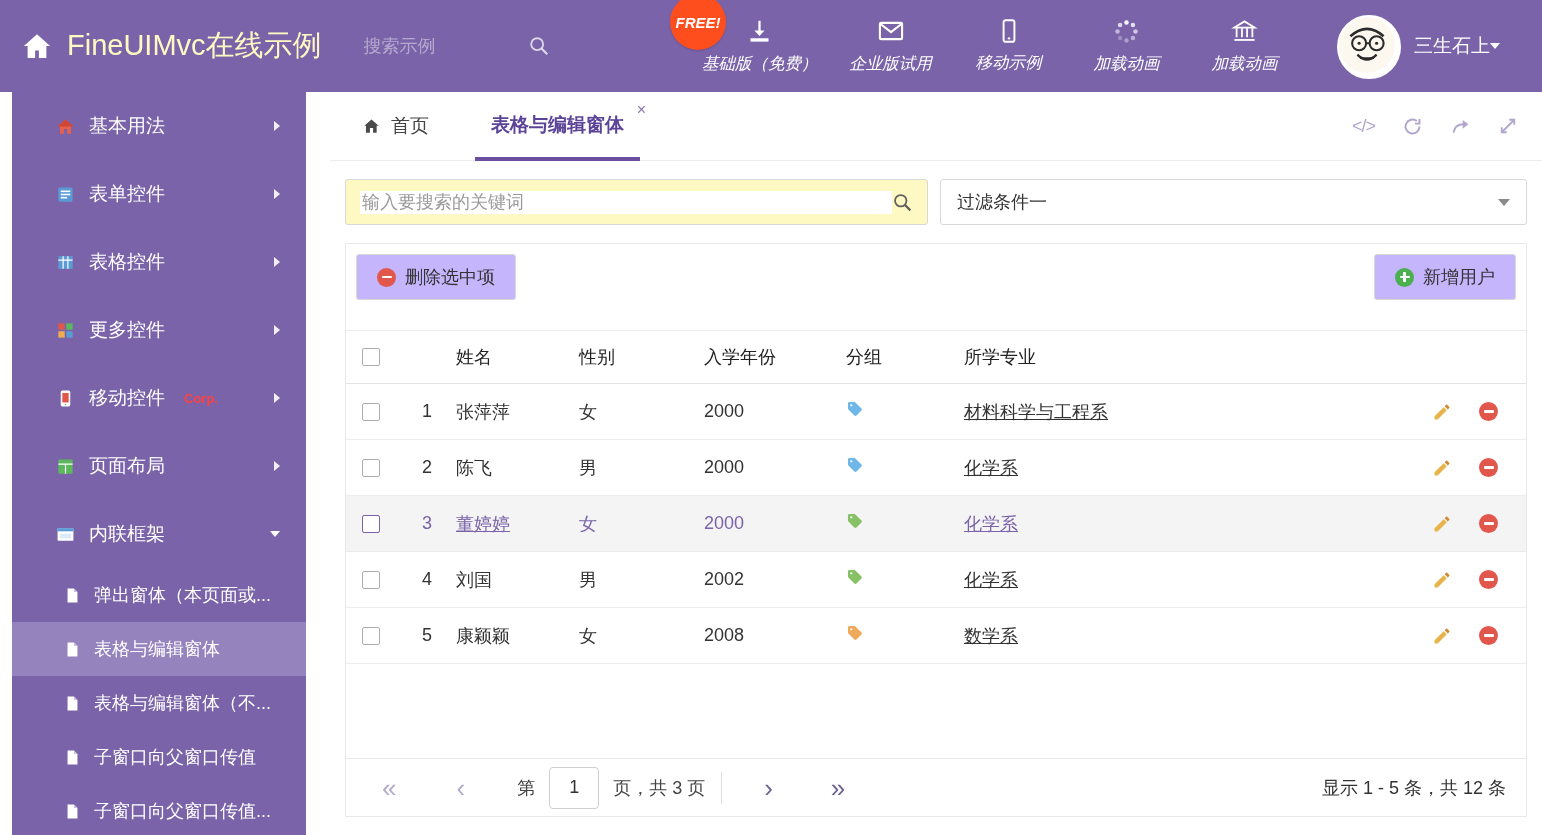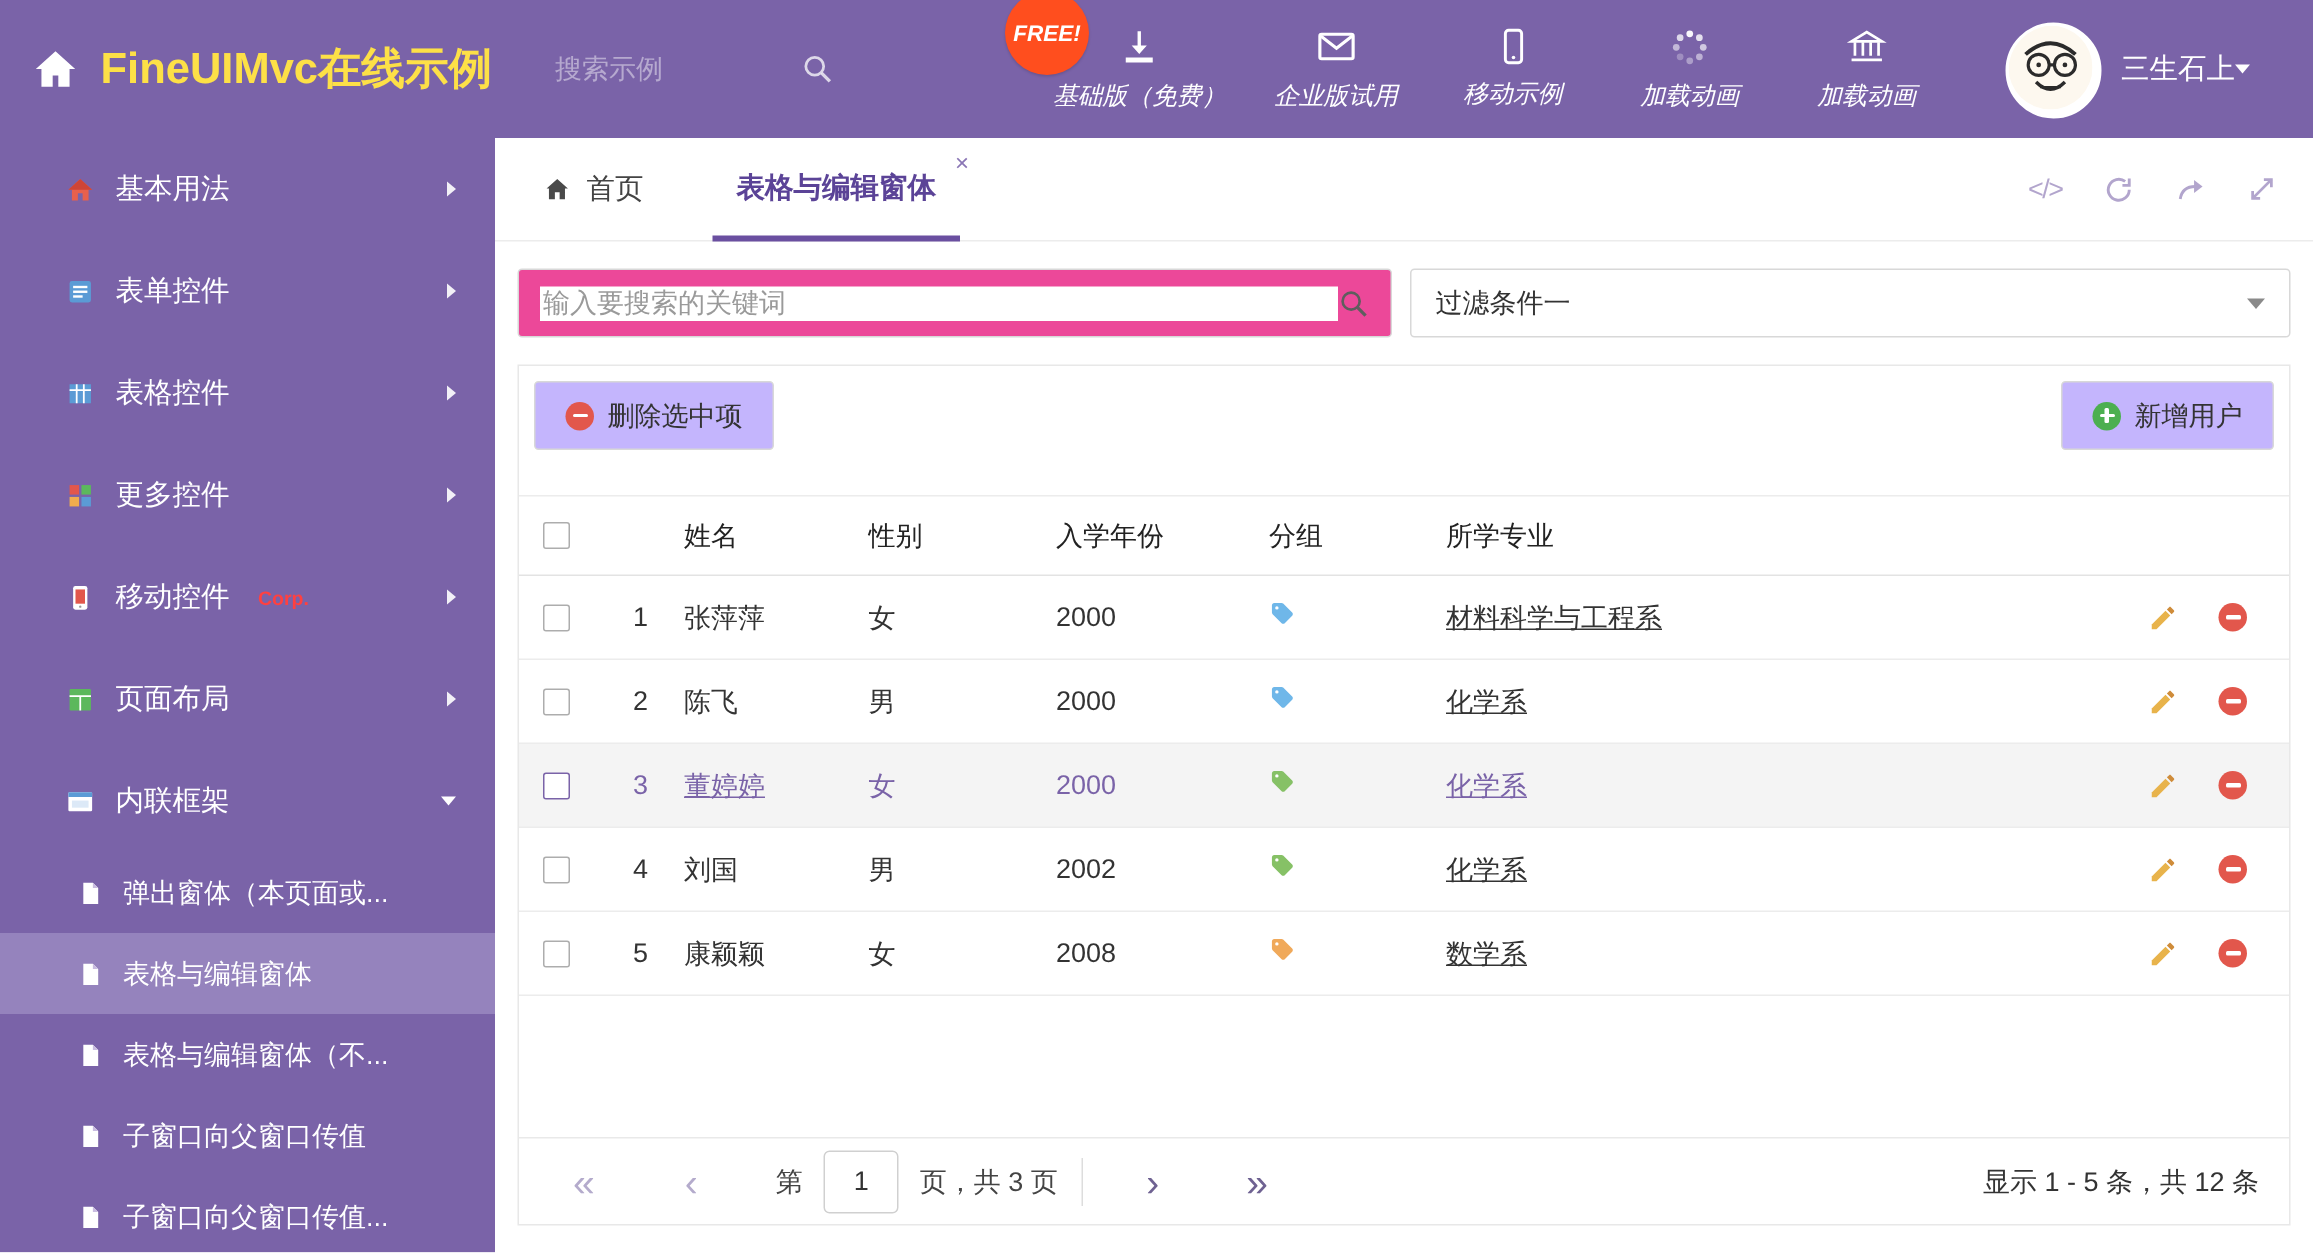--- a/index.html
+++ b/index.html
@@ -2,57 +2,57 @@
 <html><head>
 <meta charset="utf-8">
 <style>
   html,body{margin:0;padding:0;}
   body{font-family:"Liberation Sans","DejaVu Sans",sans-serif;background:#fff;}
   .app{position:relative;width:1542px;height:835px;overflow:hidden;background:#fff;}
 
   
   .header{position:absolute;left:0;top:0;width:1542px;height:92px;background:#7a63a8;display:flex;align-items:center;z-index:10;}
   .brand{display:flex;align-items:center;gap:15px;padding-left:22px;}
-  .brand-title{color:#fde047;font-size:29px;font-weight:bold;white-space:nowrap;}
+  .brand-title{color:#fef9c3;font-size:29px;font-weight:normal;white-space:nowrap;}
   .hsearch{margin-left:40px;display:flex;align-items:center;gap:12px;}
   .hsearch input{background:transparent;border:none;outline:none;color:rgba(255,255,255,.85);font-size:18px;width:150px;font-family:inherit;}
   .hsearch input::placeholder{color:rgba(255,255,255,.45);}
   .header-nav{position:absolute;left:688px;top:0;height:92px;display:flex;align-items:center;}
   .nav-item{display:flex;flex-direction:column;align-items:center;justify-content:center;gap:8px;color:#fff;padding:0 14px;min-width:90px;cursor:pointer;position:relative;height:92px;}
   .nav-item .nlabel{font-size:16.5px;white-space:nowrap;font-style:italic;}
   .free-badge{position:absolute;left:-18px;top:-6px;width:56px;height:56px;border-radius:50%;background:#ff4e1e;color:#fff;font-weight:bold;font-style:italic;font-size:15px;display:flex;align-items:center;justify-content:center;z-index:5;box-shadow:0 1px 2px rgba(0,0,0,.15);}
   .avatar{position:absolute;left:1337px;top:15px;width:60px;height:60px;border-radius:50%;background:#fff;overflow:hidden;border:2px solid #fff;cursor:pointer;}
   .user{position:absolute;left:1414px;top:0;height:92px;display:flex;align-items:center;color:#fff;font-size:19px;cursor:pointer;}
 
   
   .tri-right{width:0;height:0;border-top:5px solid transparent;border-bottom:5px solid transparent;border-left:6px solid rgba(255,255,255,.9);}
   .tri-down-w{width:0;height:0;border-left:5.5px solid transparent;border-right:5.5px solid transparent;border-top:6.5px solid #fff;}
   .tri-down-g{width:0;height:0;border-left:6px solid transparent;border-right:6px solid transparent;border-top:7px solid #8a8a8a;}
 
   
-  .sidebar{position:absolute;left:0;top:92px;width:330px;height:743px;background:#7a63a8;overflow:hidden;}
+  .sidebar{position:absolute;left:12px;top:92px;width:294px;height:743px;background:#7a63a8;overflow:hidden;}
   .side-item{height:68px;display:flex;align-items:center;gap:14px;padding:0 26px 0 44px;color:#fff;font-size:19px;cursor:pointer;}
   .side-item .arrow{margin-left:auto;}
   .corp{font-size:13px;color:#ff4040;margin-left:5px;font-weight:bold;}
   .sub-item{height:54px;display:flex;align-items:center;gap:13px;padding-left:52px;color:#fff;font-size:18px;cursor:pointer;}
   .sub-item.selected{background:#9583bd;}
   .sicon{display:inline-flex;align-items:center;}
 
   
   .main{position:absolute;left:330px;top:92px;width:1212px;height:743px;background:#fff;display:flex;flex-direction:column;box-sizing:border-box;padding-bottom:18px;}
   .tabbar{height:68px;min-height:68px;display:flex;align-items:stretch;border-bottom:1px solid #ececec;}
   .tab-home{display:flex;align-items:center;gap:10px;margin-left:32px;font-size:19px;color:#444;cursor:pointer;}
   .tab-active{margin-left:46px;display:flex;align-items:center;position:relative;color:#5b4397;font-size:19px;font-weight:bold;border-bottom:4px solid #6a4fa0;margin-bottom:-1px;padding:0 16px;cursor:pointer;}
   .tab-close{position:absolute;top:10px;right:-6px;font-size:16px;color:#8a76b5;font-weight:normal;cursor:pointer;line-height:1;}
   .tab-tools{margin-left:auto;display:flex;align-items:center;gap:27px;padding-right:24px;color:#b2a5cd;}
   .tab-tools .code{font-size:18px;letter-spacing:-1px;cursor:pointer;}
   .tab-tools svg{cursor:pointer;display:block;}
 
   .filter-row{display:flex;gap:12px;margin:18px 15px 0 15px;}
-  .search-box{flex:1;height:46px;border:1px solid #d8d8d8;border-radius:3px;display:flex;align-items:center;padding:0 14px;box-sizing:border-box;background:#ec4899;}
+  .search-box{flex:1;height:46px;border:1px solid #d8d8d8;border-radius:3px;display:flex;align-items:center;padding:0 14px;box-sizing:border-box;background:#fef9c3;}
   .search-box input{flex:1;border:none;outline:none;font-size:18px;color:#333;font-family:inherit;}
   .search-box input::placeholder{color:#9a9a9a;}
   .dropdown{flex:1;height:46px;border:1px solid #d8d8d8;border-radius:3px;display:flex;align-items:center;padding:0 16px;box-sizing:border-box;font-size:18px;color:#333;cursor:pointer;background:#fff;}
   .dropdown .tri-down-g{margin-left:auto;}
 
   .panel{flex:1;margin:18px 15px 0 15px;border:1px solid #e8e8e8;display:flex;flex-direction:column;min-height:0;background:#fff;}
   .toolbar{padding:10px;display:flex;justify-content:space-between;}
   .btn{height:46px;background:#c4b5fd;border:1px solid #d8d8d8;border-radius:3px;display:inline-flex;align-items:center;gap:9px;padding:0 20px;font-size:18px;color:#333;cursor:pointer;font-family:inherit;}
   .ic-minus{width:19px;height:19px;border-radius:50%;background:#e2574c;position:relative;display:inline-block;flex:none;}
   .ic-minus::after{content:"";position:absolute;left:4.5px;top:8.3px;width:10px;height:2.5px;background:#fff;border-radius:1px;}

